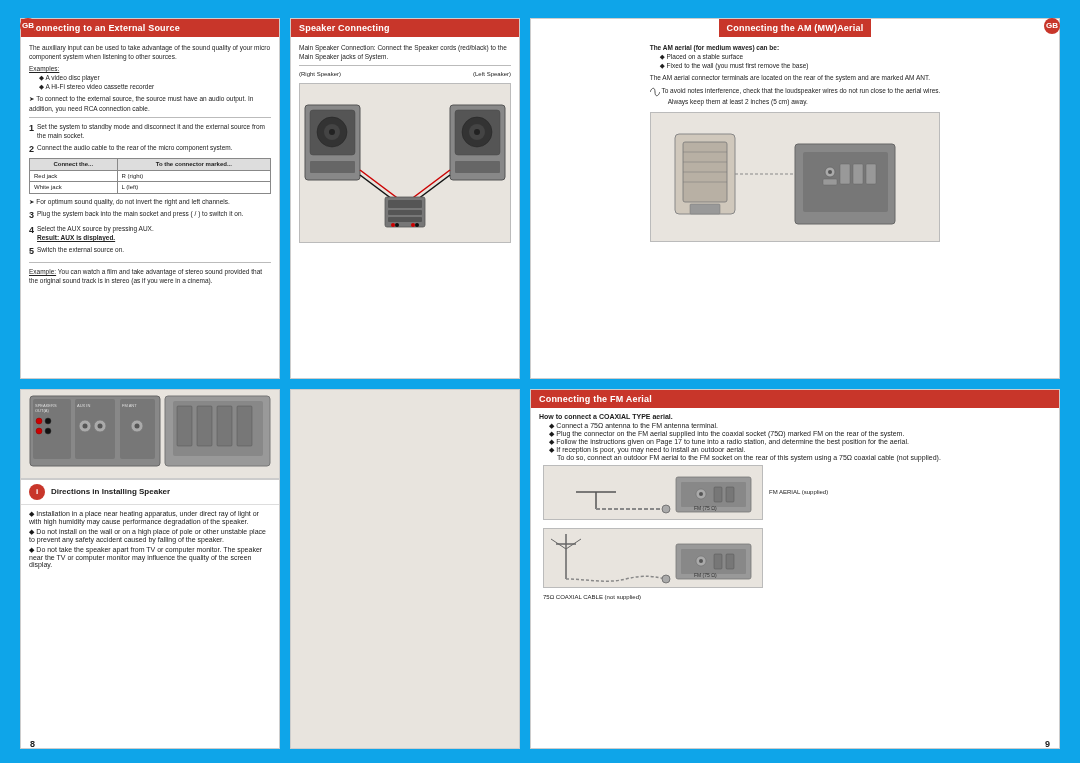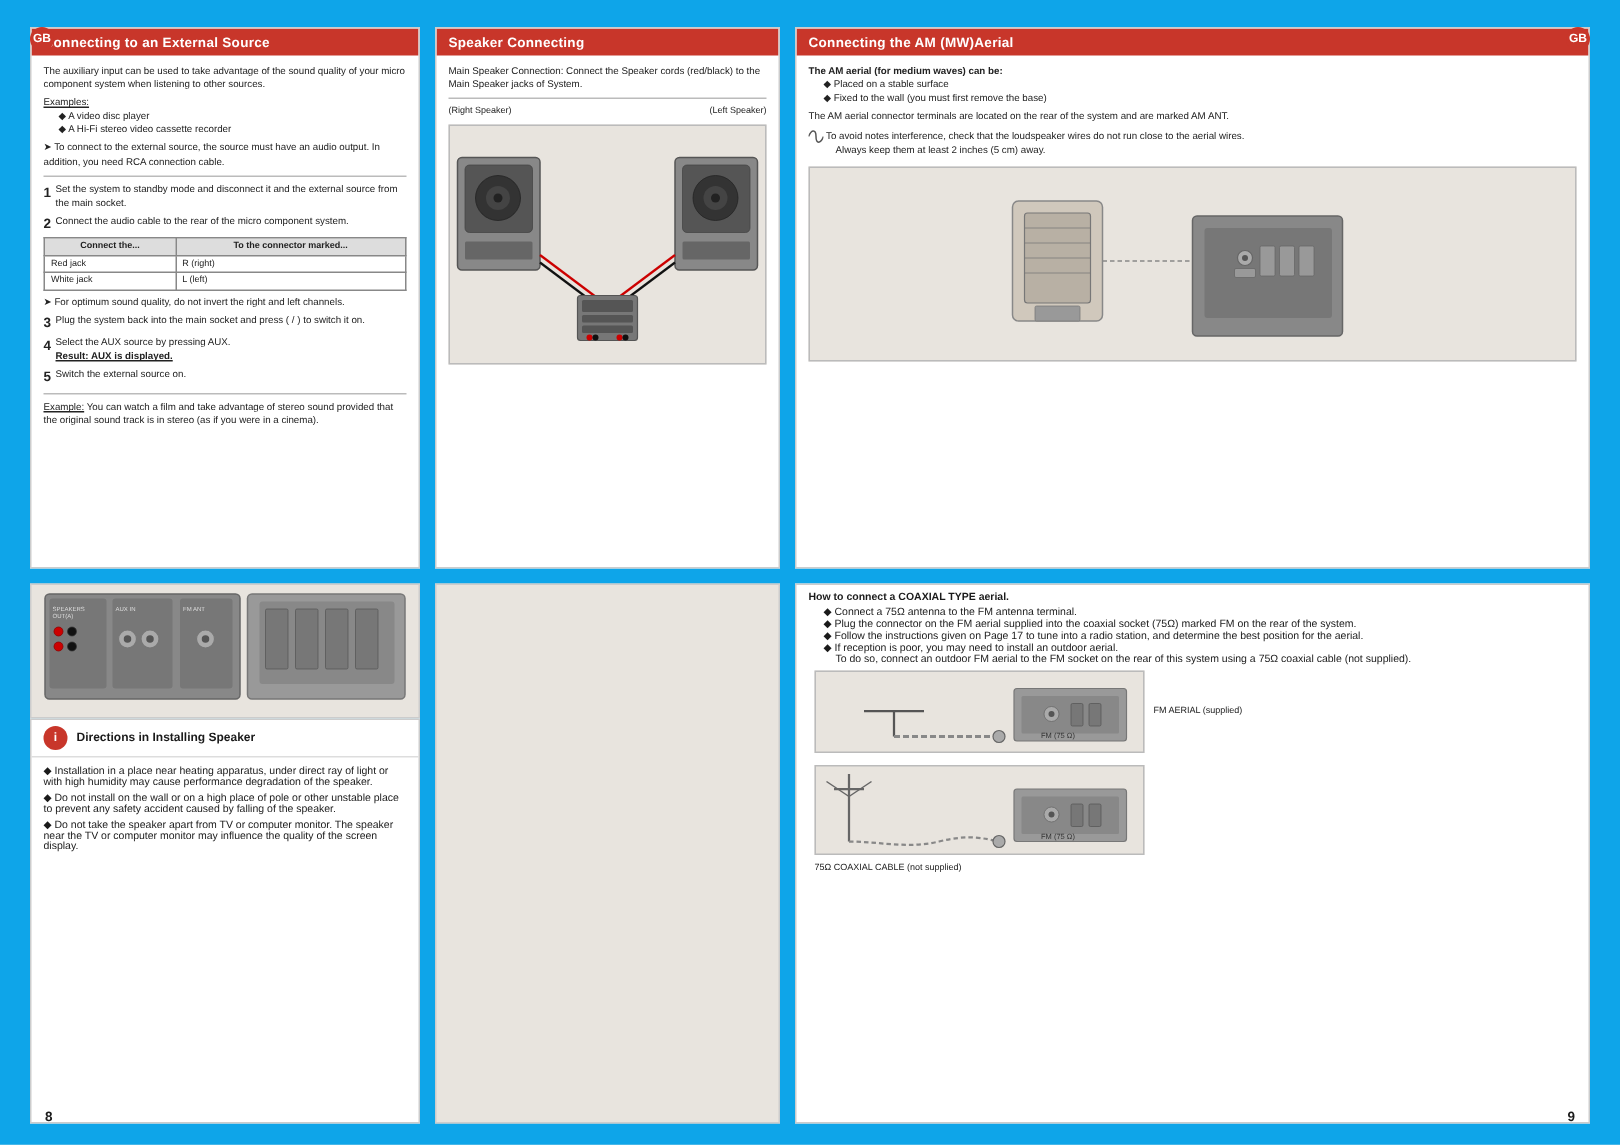--- a/index.html
+++ b/index.html
@@ -36,21 +36,21 @@
     
     .col {
       background: #fff;
       border: 1px solid #ccc;
       display: flex;
       flex-direction: column;
       overflow: hidden;
     }
     .col-left { flex: 0 0 260px; }
     .col-mid { flex: 0 0 230px; }
-    .col-right { flex: 1; }
+    .col-right { flex: 1; align-items: center; }
 
     .section-header {
       background: #c8362a;
       color: #fff;
       font-weight: bold;
       font-size: 9px;
       padding: 4px 8px;
       letter-spacing: 0.2px;
     }
     .section-body {
@@ -454,20 +454,21 @@
       </div>
     </div>
 
     <div class="bottom-mid-col">
 
       <div style="flex:1; background:#e8e4de; border:1px solid #ccc;"></div>
     </div>
 
     <div class="bottom-right-col">
       <div class="fm-section">
+        <div class="section-header">Connecting the FM Aerial</div>
         <div style="padding:5px 8px;">
           <p class="bold">How to connect a COAXIAL TYPE aerial.</p>
           <p class="indent" style="margin-top:2px;">◆ <span>Connect a 75Ω antenna to the FM antenna terminal.</span></p>
           <p class="indent">◆ <span>Plug the connector on the FM aerial supplied into the coaxial socket (75Ω) marked FM on the rear of the system.</span></p>
           <p class="indent">◆ <span>Follow the instructions given on Page 17 to tune into a radio station, and determine the best position for the aerial.</span></p>
           <p class="indent">◆ <span>If reception is poor, you may need to install an outdoor aerial.</span></p>
           <p class="indent2">To do so, connect an outdoor FM aerial to the FM socket on the rear of this system using a 75Ω coaxial cable (not supplied).</p>
 
           <div class="fm-diagrams">
 

